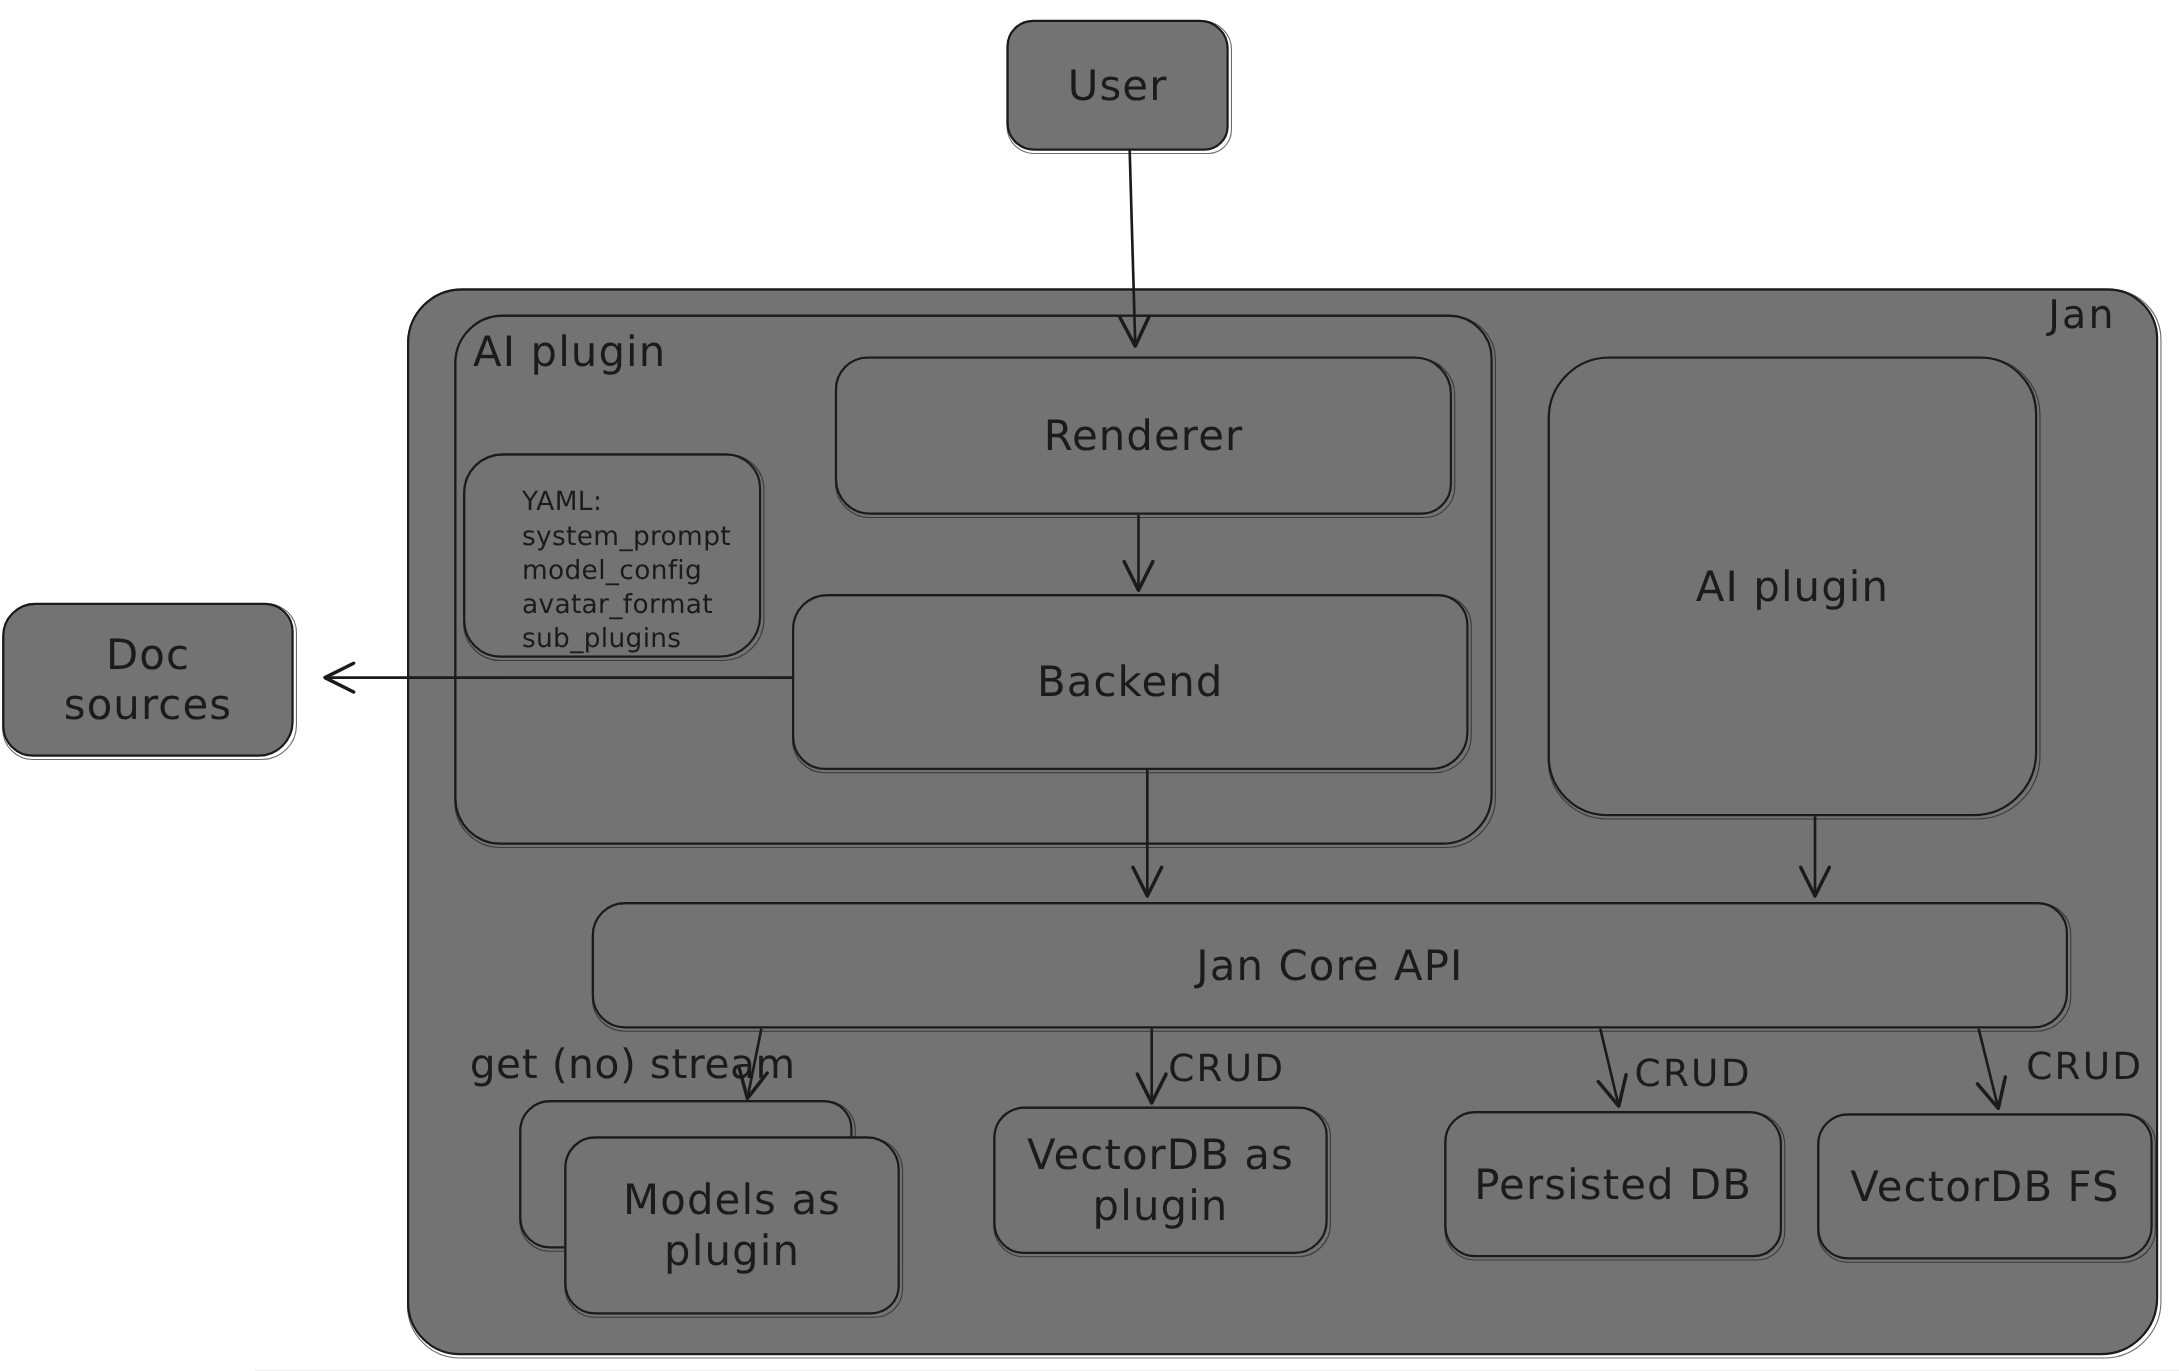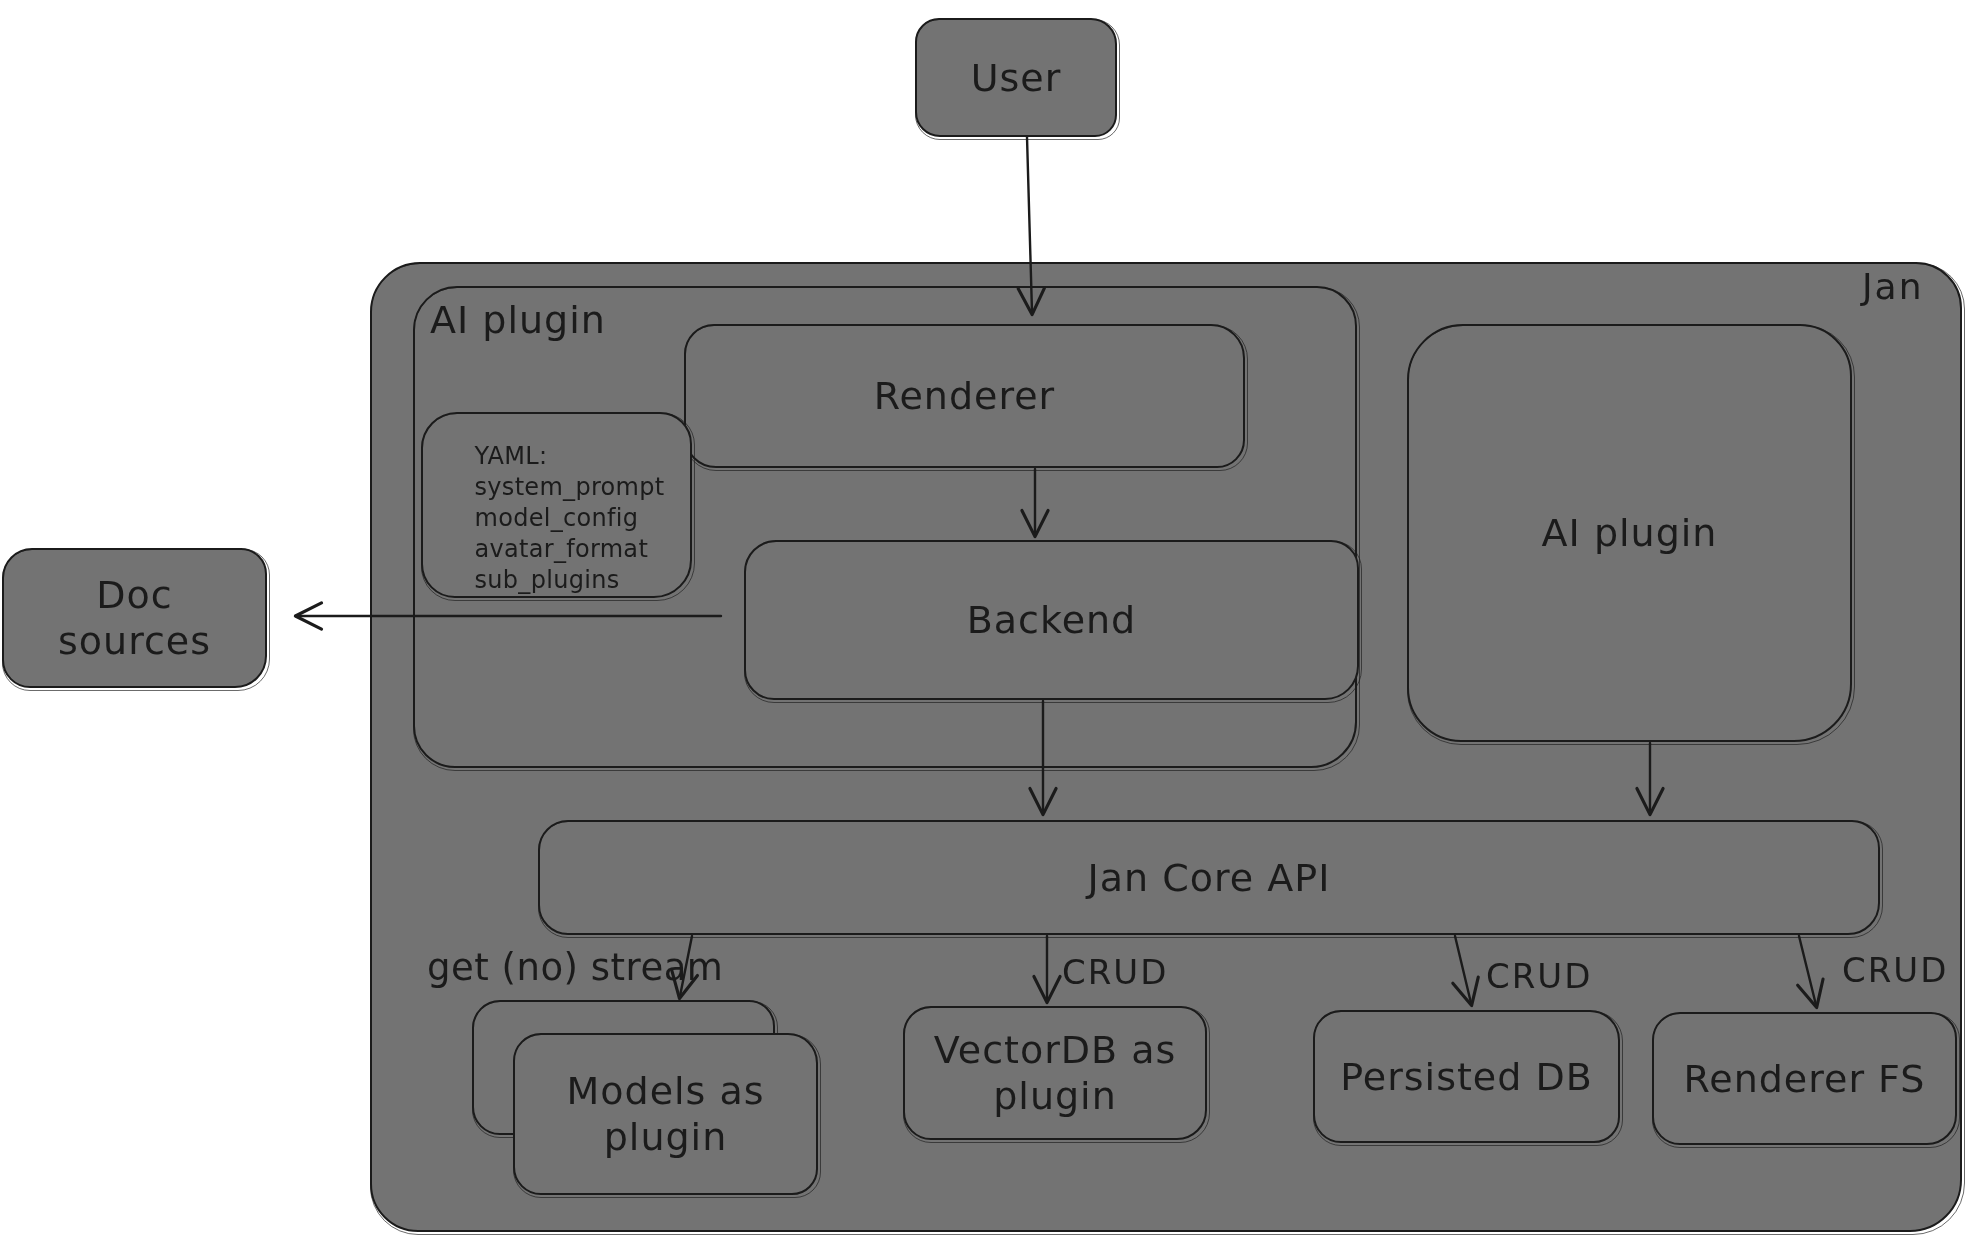--- a/index.html
+++ b/index.html
@@ -39,22 +39,22 @@
     letter-spacing: 0.5px;
   }
   .node-label { font-size: 38px; letter-spacing: 1px; line-height: 46px; padding: 0 12px; }
   .edges { position: absolute; left: 0; top: 0; pointer-events: none; }
 
   
   #node-user           { left: 915px;  top: 18px;   width: 202px;  height: 119px;  border-radius: 24px 26px 22px 25px; }
   #container-jan       { left: 370px;  top: 262px;  width: 1592px; height: 970px;  border-radius: 50px 46px 52px 48px; }
   #container-ai-plugin { left: 413px;  top: 286px;  width: 944px;  height: 482px;  border-radius: 44px 40px 46px 42px; }
   #note-yaml           { left: 421px;  top: 412px;  width: 271px;  height: 186px;  border-radius: 36px 32px 38px 34px; align-items: flex-end; }
-  #node-renderer       { left: 684px;  top: 324px;  width: 561px;  height: 144px;  border-radius: 30px 34px 28px 32px; }
-  #node-backend        { left: 720px;  top: 540px;  width: 615px;  height: 160px;  border-radius: 32px 28px 34px 30px; margin-left: 24px; }
+  #node-renderer       { left: 759px;  top: 324px;  width: 561px;  height: 144px;  border-radius: 30px 34px 28px 32px; }
+  #node-backend        { left: 720px;  top: 540px;  width: 615px;  height: 160px;  border-radius: 32px 28px 34px 30px; }
   #node-ai-plugin      { left: 1407px; top: 324px;  width: 445px;  height: 418px;  border-radius: 56px 52px 58px 54px; }
   #node-doc-sources    { left: 2px;   top: 548px;  width: 265px;  height: 140px;  border-radius: 30px 26px 32px 28px; }
   #node-jan-core-api   { left: 538px;  top: 820px;  width: 1342px; height: 115px;  border-radius: 30px 28px 32px 30px; }
   #models-back-box     { left: 472px;  top: 1000px; width: 303px;  height: 135px;  border-radius: 28px 26px 30px 28px; }
   #node-models         { left: 513px;  top: 1033px; width: 305px;  height: 162px;  border-radius: 28px 30px 26px 28px; }
   #node-vectordb       { left: 903px;  top: 1006px; width: 304px;  height: 134px;  border-radius: 28px 26px 30px 28px; }
   #node-persisted-db   { left: 1313px; top: 1010px; width: 307px;  height: 133px;  border-radius: 28px 30px 26px 28px; }
   #node-persisted-fs   { left: 1652px; top: 1012px; width: 305px;  height: 133px;  border-radius: 28px 26px 30px 28px; }
 
   
@@ -115,21 +115,21 @@
   <div class="box" id="node-models">
     <span class="node-label">Models as plugin</span>
   </div>
   <div class="box" id="node-vectordb">
     <span class="node-label">VectorDB as plugin</span>
   </div>
   <div class="box" id="node-persisted-db">
     <span class="node-label">Persisted DB</span>
   </div>
   <div class="box" id="node-persisted-fs">
-    <span class="node-label">Renderer FS</span>
+    <span class="node-label">VectorDB FS</span>
   </div>
 
   <svg class="edges" width="1981" height="1246" viewBox="0 0 1981 1246">
     <defs>
       <marker id="arrow" markerUnits="userSpaceOnUse" markerWidth="34" markerHeight="34" viewBox="0 0 26 26" refX="22" refY="13" orient="auto">
         <path d="M4 3 L24 13 L4 23" fill="none" stroke="#1b1b1b" stroke-width="2.4" stroke-linecap="round" stroke-linejoin="round"></path>
       </marker>
     </defs>
     <g fill="none" stroke="#1b1b1b" stroke-width="2.4" stroke-linecap="round">
       <path d="M1027 137 L1032 312" marker-end="url(#arrow)"></path>

